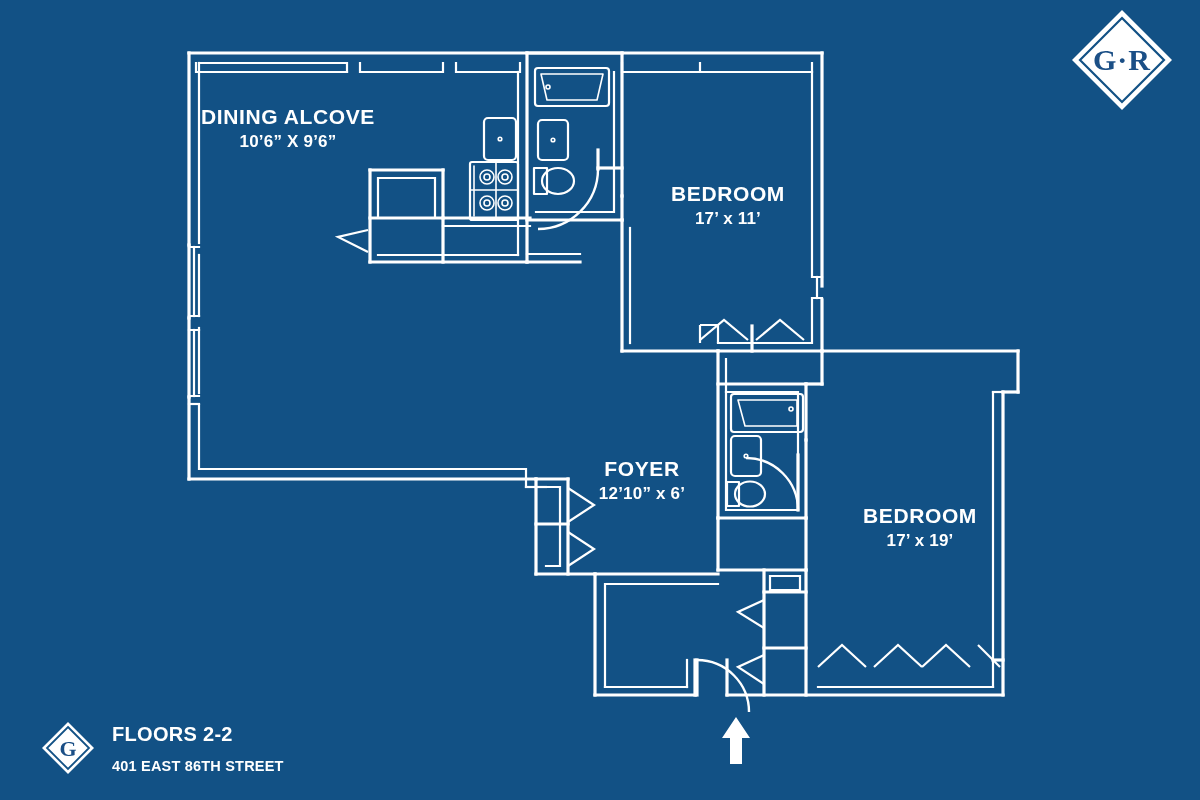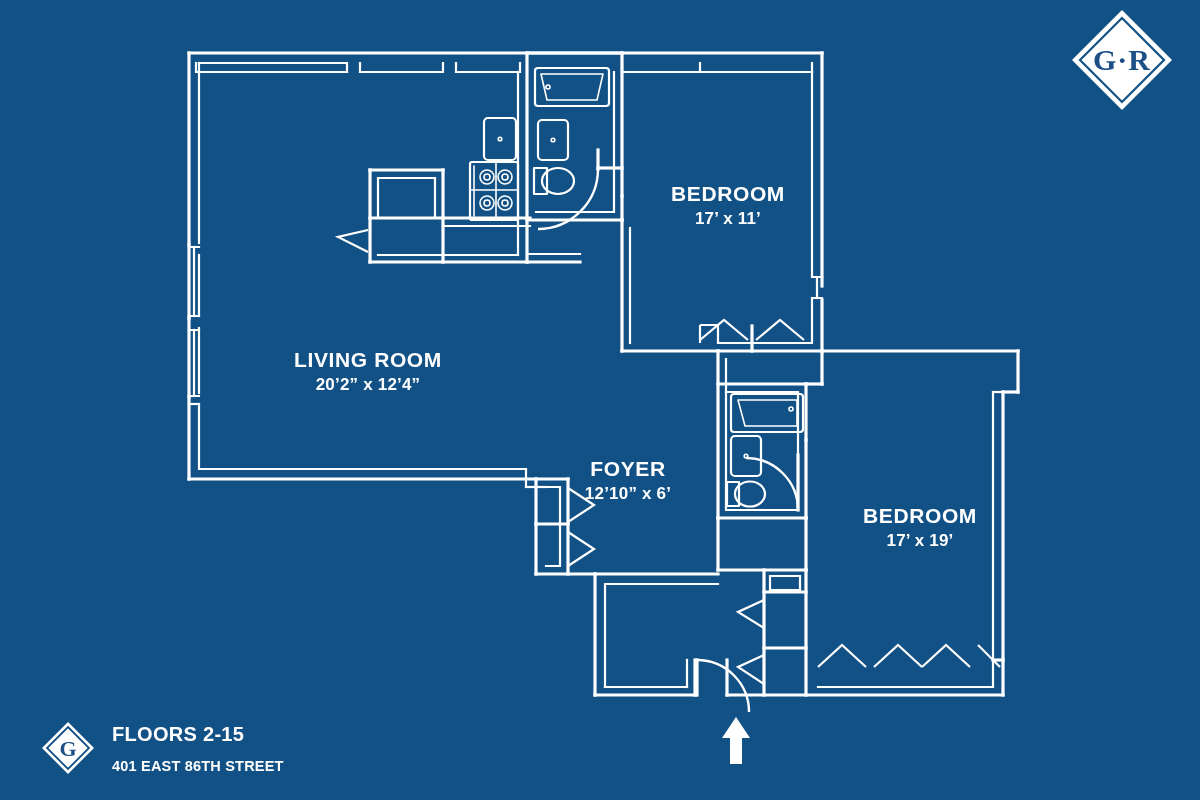--- a/index.html
+++ b/index.html
@@ -349,33 +349,33 @@
       <path class="wall-thin" d="M 605,687 L 687,687"></path>
       <path class="wall-thin" d="M 605,687 L 605,584 L 718,584"></path>
     </g>
 
     <g>
       <path class="solid-white" d="M 736,717 L 750,738 L 742,738 L 742,764 L 730,764 L 730,738 L 722,738 Z"></path>
     </g>
 
   </svg>
 
+  <div class="room-label" style="left:288px; top:128px; transform:translate(-50%,-50%);">
+    <span class="rl-name">DINING ALCOVE</span>
+    <span class="rl-dim">10’6” X 9’6”</span>
+  </div>
 
 
   <div class="room-label" style="left:728px; top:205px; transform:translate(-50%,-50%);">
     <span class="rl-name">BEDROOM</span>
     <span class="rl-dim">17’ x 11’</span>
   </div>
 
-  <div class="room-label" style="left:368px; top:371px; transform:translate(-50%,-50%);">
-    <span class="rl-name">LIVING ROOM</span>
-    <span class="rl-dim">20’2” x 12’4”</span>
-  </div>
-
-  <div class="room-label" style="left:628px; top:480px; transform:translate(-50%,-50%);">
+
+  <div class="room-label" style="left:642px; top:480px; transform:translate(-50%,-50%);">
     <span class="rl-name">FOYER</span>
     <span class="rl-dim">12’10” x 6’</span>
   </div>
 
   <div class="room-label" style="left:920px; top:527px; transform:translate(-50%,-50%);">
     <span class="rl-name">BEDROOM</span>
     <span class="rl-dim">17’ x 19’</span>
   </div>
 
   <svg id="gr-logo" viewBox="0 0 108 108">
@@ -384,18 +384,18 @@
     <text class="logo-text" x="54" y="64" text-anchor="middle">G·R</text>
   </svg>
 
   <div id="footer">
     <svg id="footer-badge" viewBox="0 0 56 56">
       <polygon class="badge-diamond" points="28,2 54,28 28,54 2,28"></polygon>
       <polygon class="badge-diamond-inner" points="28,7 49,28 28,49 7,28"></polygon>
       <text class="badge-text" x="28" y="36" text-anchor="middle">G</text>
     </svg>
     <div id="footer-text">
-      <div id="footer-title">FLOORS 2-15</div>
+      <div id="footer-title">FLOORS 2-2</div>
       <div id="footer-sub">401 EAST 86TH STREET</div>
     </div>
   </div>
 
 </div>
 
 </body></html>

